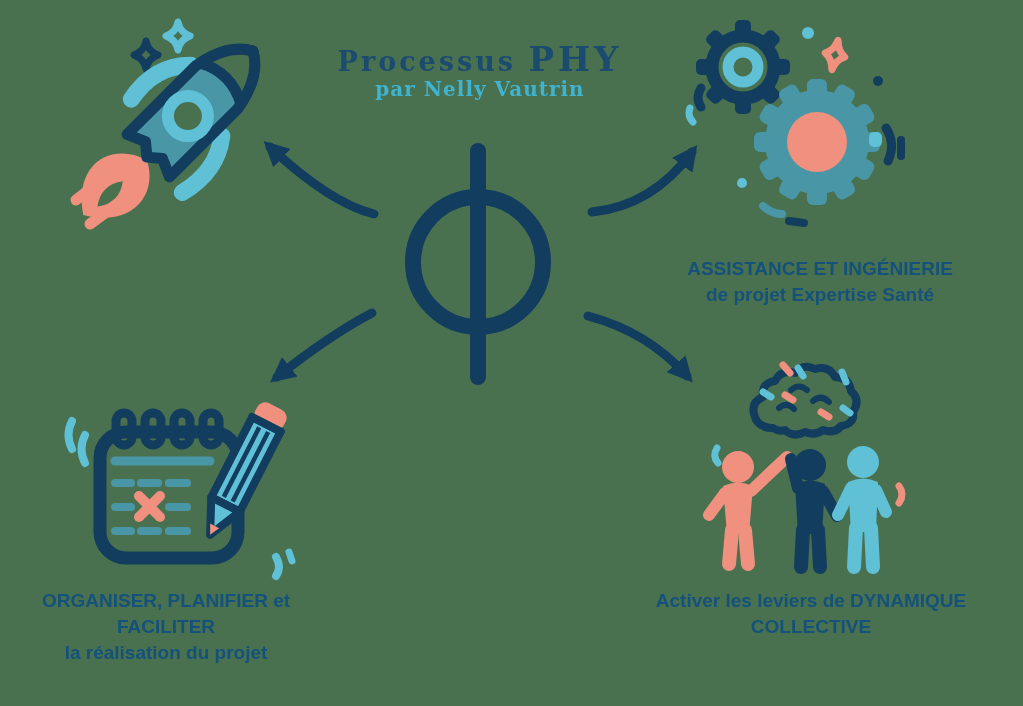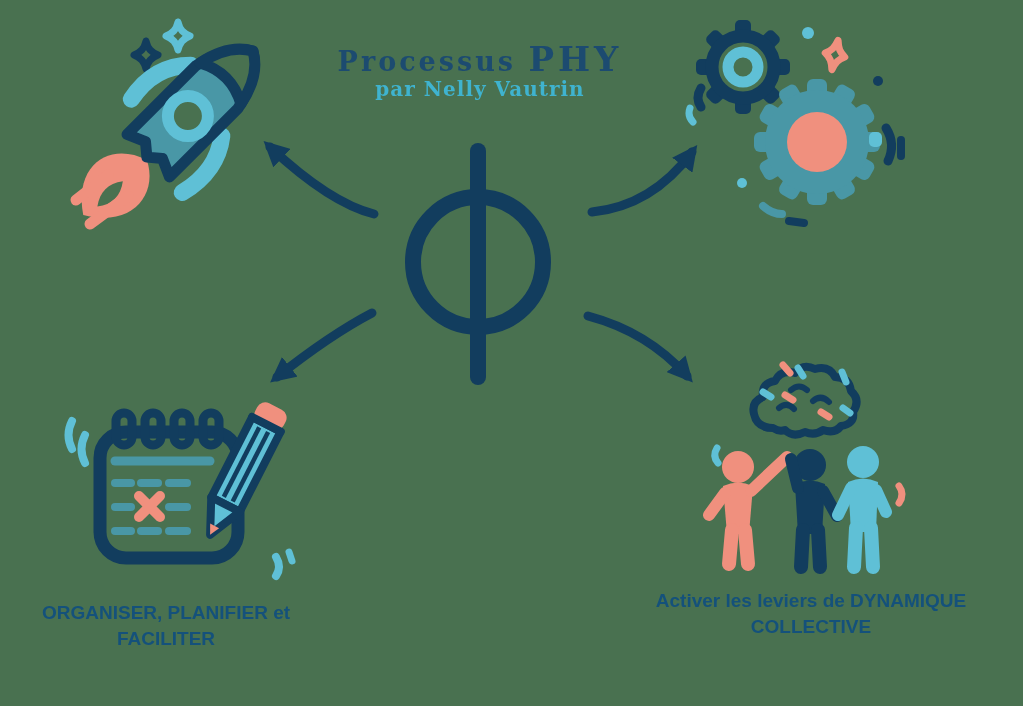--- a/index.html
+++ b/index.html
@@ -17,21 +17,21 @@
   body{background:var(--bg);font-family:"Liberation Sans",sans-serif;}
   .stage{position:relative;width:1023px;height:706px;background:var(--bg);overflow:hidden;}
   .abs{position:absolute;}
   .title-block{left:280px;top:44px;width:400px;text-align:center;}
   .title-line{font-family:"DejaVu Serif",serif;font-weight:bold;color:var(--title);letter-spacing:3px;font-size:27px;line-height:30px;}
   .title-line .accent{font-size:34px;letter-spacing:4px;}
   .subtitle-line{font-family:"DejaVu Serif",serif;font-weight:bold;color:var(--subtitle);font-size:20px;letter-spacing:1px;}
   .label{position:absolute;text-align:center;color:var(--label);font-weight:bold;font-size:19px;line-height:26px;}
   .lbl-tl{left:35px;top:256px;width:245px;}
   .lbl-tr{left:670px;top:256px;width:300px;}
-  .lbl-bl{left:0px;top:600px;width:332px;}
+  .lbl-bl{left:0px;top:588px;width:332px;}
   .lbl-br{left:602px;top:588px;width:418px;text-align:center;}
   svg{display:block;}
   .overlay{left:0;top:0;}
 </style>
 </head>
 <body>
 
 <div class="stage">
 
   <div class="abs title-block">
@@ -220,22 +220,27 @@
       <circle cx="168" cy="102" r="16" fill="var(--lteal)"></circle>
       <path d="M 153,122 Q 168,115 183,122 L 181,172 L 156,172 Z" fill="var(--lteal)"></path>
       <line x1="161" y1="168" x2="159" y2="207" stroke="var(--lteal)" stroke-width="14" stroke-linecap="round"></line>
       <line x1="176" y1="168" x2="178" y2="207" stroke="var(--lteal)" stroke-width="14" stroke-linecap="round"></line>
       <line x1="156" y1="128" x2="143" y2="155" stroke="var(--lteal)" stroke-width="12" stroke-linecap="round"></line>
       <line x1="181" y1="130" x2="191" y2="152" stroke="var(--lteal)" stroke-width="12" stroke-linecap="round"></line>
     </g>
   </svg>
 
 
+  <div class="label lbl-tr">
+    <div>ASSISTANCE ET INGÉNIERIE</div>
+    <div>de projet Expertise Santé</div>
+  </div>
 
   <div class="label lbl-bl">
     <div>ORGANISER, PLANIFIER et FACILITER</div>
+    <div>la réalisation du projet</div>
   </div>
 
   <div class="label lbl-br">
     <div>Activer les leviers de DYNAMIQUE COLLECTIVE</div>
   </div>
 
 </div>
 
 </body></html>

